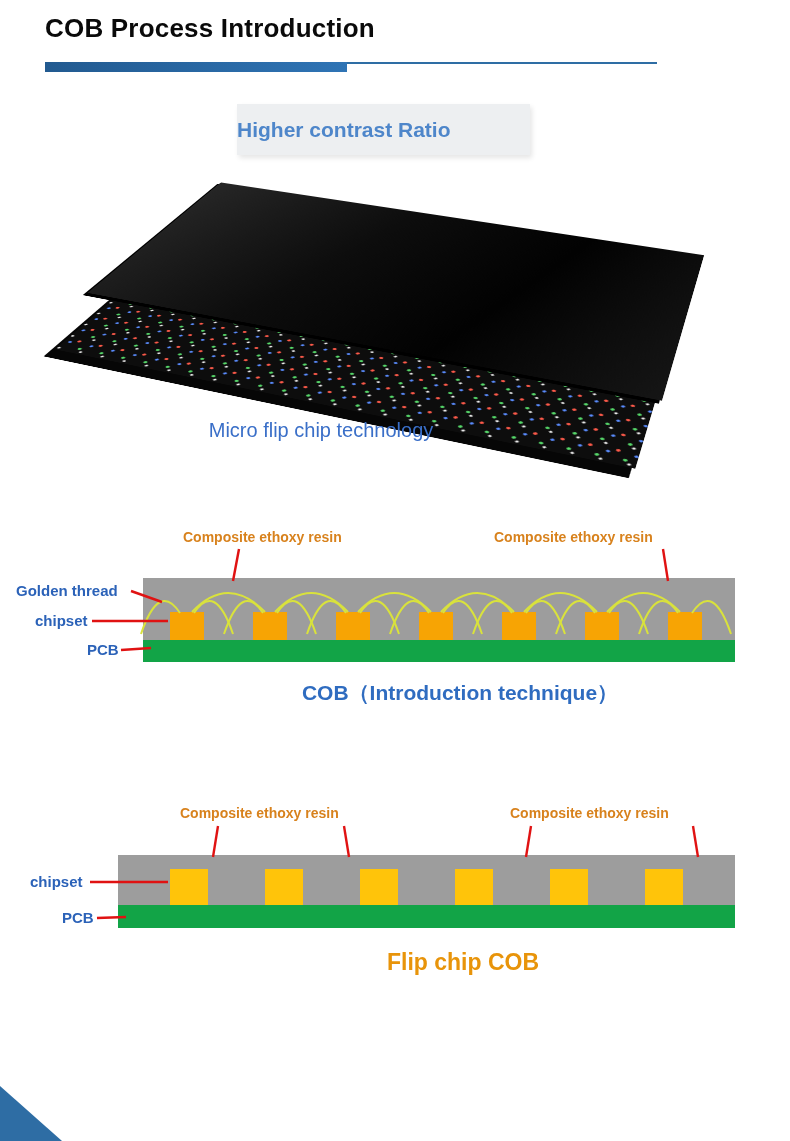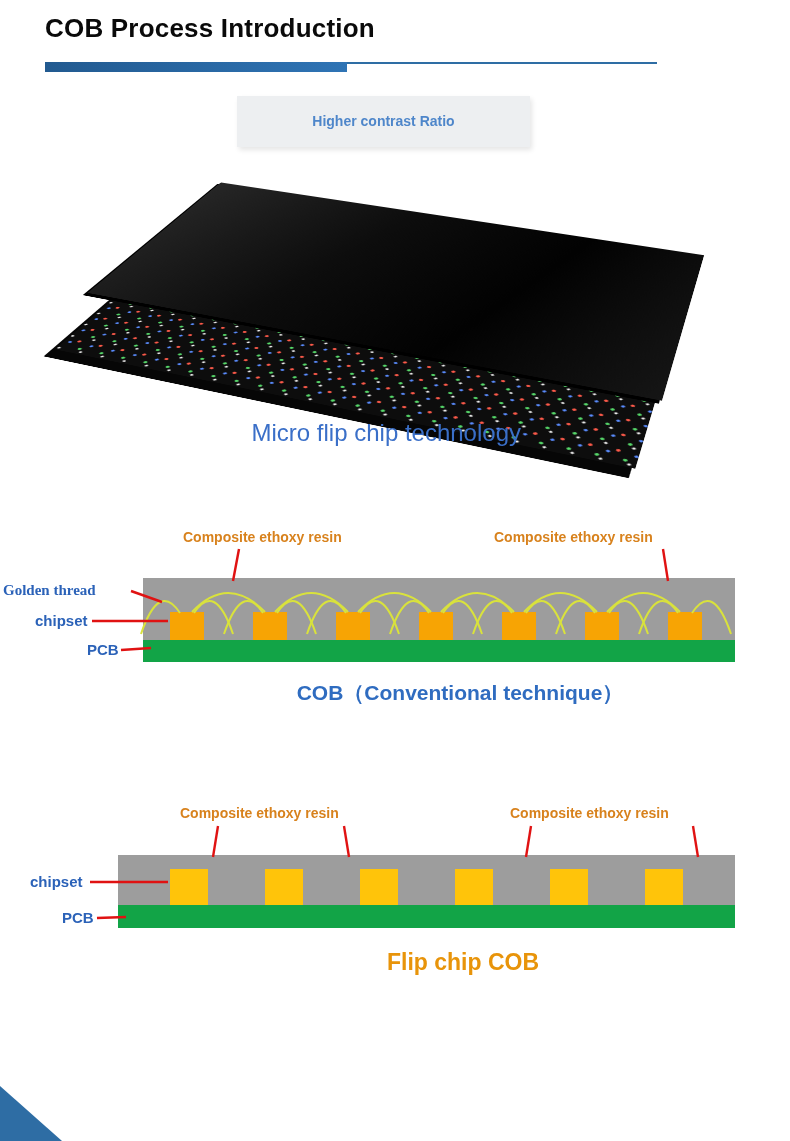--- a/index.html
+++ b/index.html
@@ -7,23 +7,23 @@
   html,body { background:#ffffff; }
   body { font-family:"Liberation Sans","DejaVu Sans",sans-serif; }
   #page { position:relative; width:790px; height:1141px; margin:0 auto; background:#fff; overflow:hidden; }
 
   #page-title { position:absolute; left:45px; top:13px; font-size:26px; font-weight:700; color:#0a0a0a; letter-spacing:.2px; }
 
   #divider-line { position:absolute; left:45px; top:62px; width:612px; height:2px; background:var(--accent-blue,#2e6da4); }
   #divider-bar  { position:absolute; left:45px; top:62px; width:302px; height:10px;
                   background:linear-gradient(90deg,#225a90 0%, #2f74b5 100%); }
 
-  #contrast-badge { position:absolute; left:237px; top:96px; width:293px; height:51px;
+  #contrast-badge { position:absolute; left:237px; top:104px; width:293px; height:51px;
                     background:var(--badge-bg,#edeff1); color:var(--badge-blue,#4e86ca);
-                    font-size:14px; font-weight:700; text-align:center; line-height:51px;
+                    font-size:21px; font-weight:700; line-height:51px;
                     box-shadow:2px 3px 5px rgba(0,0,0,.10); }
 
   
   #panel-scene { position:absolute; left:100px; top:176px; width:560px; height:300px;
                  transform:perspective(1200px) rotateX(60deg) rotateZ(20deg);
                  transform-style:preserve-3d; }
   #panel-base { position:absolute; left:0; top:0; width:560px; height:300px;
                 background-color:#0d0d0d;
                 background-image:
                   radial-gradient(circle,#ff5a4a 1.4px,transparent 2.3px),
@@ -31,22 +31,22 @@
                   radial-gradient(circle,#5a8cff 1.3px,transparent 2.2px),
                   radial-gradient(circle,#e9e9e9 1.1px,transparent 2.0px);
                 background-size:24px 24px;
                 background-position:2px 3px,10px 15px,18px 7px,14px 20px;
                 box-shadow:-3px 15px 0 #060606; }
   #panel-cover { position:absolute; left:-8px; top:-76px; width:576px; height:300px;
                  background:linear-gradient(108deg,#262626 0%,#0d0d0d 38%,#020202 68%,#151515 100%);
                  transform:translateZ(22px);
                  box-shadow:-2px 6px 0 #000; }
 
-  #hero-caption { position:absolute; left:121px; top:419px; width:400px; text-align:right;
-                  font-size:24px; color:var(--hero-blue,#3a6fc8); }
+  #hero-caption { position:absolute; left:121px; top:419px; width:400px; text-align:center;
+                  font-size:20px; color:var(--hero-blue,#3a6fc8); }
 
   .resin-label { position:absolute; font-size:14px; font-weight:700; color:var(--label-orange,#d8821d); white-space:nowrap; }
   .side-label  { position:absolute; font-size:15px; font-weight:700; color:var(--label-blue,#2b62b8); white-space:nowrap; }
 
   .resin-layer { position:absolute; background:var(--resin-gray,#9d9d9d); }
   .pcb-layer   { position:absolute; background:var(--pcb-green,#12a447); }
   #conv-resin { left:143px; top:578px; width:592px; height:62px; }
   #conv-pcb   { left:143px; top:640px; width:592px; height:22px; }
   #flip-resin { left:118px; top:855px; width:617px; height:50px; }
   #flip-pcb   { left:118px; top:905px; width:617px; height:23px; }
@@ -83,21 +83,21 @@
 
   <div id="panel-scene">
     <div id="panel-base"></div>
     <div id="panel-cover"></div>
   </div>
 
   <div id="hero-caption">Micro flip chip technology</div>
 
   <span class="resin-label" style="left:183px; top:529px;">Composite ethoxy resin</span>
   <span class="resin-label" style="left:494px; top:529px;">Composite ethoxy resin</span>
-  <span class="side-label" style="left:3px; top:582px;font-family:Liberation Serif, serif;">Golden thread</span>
+  <span class="side-label" style="left:16px; top:582px;">Golden thread</span>
   <span class="side-label" style="left:35px; top:612px;">chipset</span>
   <span class="side-label" style="left:87px; top:641px;">PCB</span>
 
   <div id="conv-resin" class="resin-layer"></div>
   <div id="conv-pcb" class="pcb-layer"></div>
 
   <div class="chip conv" style="left:170px"></div>
   <div class="chip conv" style="left:253px"></div>
   <div class="chip conv" style="left:336px"></div>
   <div class="chip conv" style="left:419px"></div>
@@ -123,21 +123,21 @@
       <path d="M549 35 Q570 3 588 56"></path>
       <path d="M49 34 Q85 -4 122 34"></path>
       <path d="M132 34 Q168 -4 205 34"></path>
       <path d="M215 34 Q251 -4 288 34"></path>
       <path d="M298 34 Q334 -4 371 34"></path>
       <path d="M381 34 Q417 -4 454 34"></path>
       <path d="M464 34 Q500 -4 537 34"></path>
     </g>
   </svg>
 
-  <div id="conv-caption">COB（Conventional technique）</div>
+  <div id="conv-caption">COB（Introduction technique）</div>
 
   <span class="resin-label" style="left:180px; top:805px;">Composite ethoxy resin</span>
   <span class="resin-label" style="left:510px; top:805px;">Composite ethoxy resin</span>
   <span class="side-label" style="left:30px; top:873px;">chipset</span>
   <span class="side-label" style="left:62px; top:909px;">PCB</span>
 
   <div id="flip-resin" class="resin-layer"></div>
   <div id="flip-pcb" class="pcb-layer"></div>
 
   <div class="chip flip" style="left:170px"></div>

